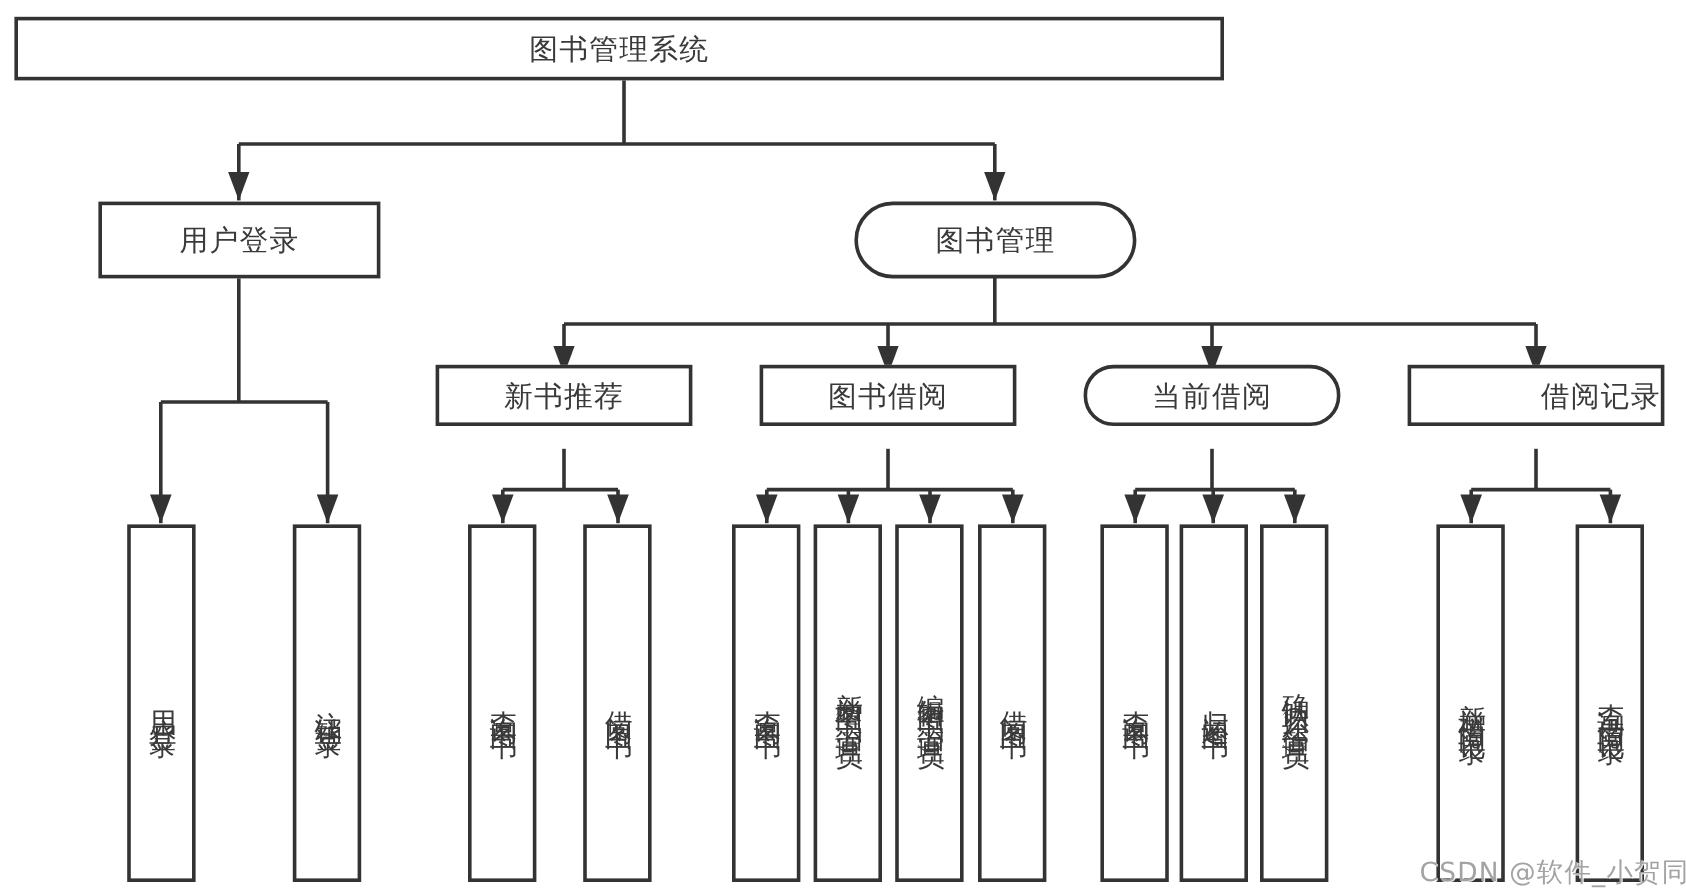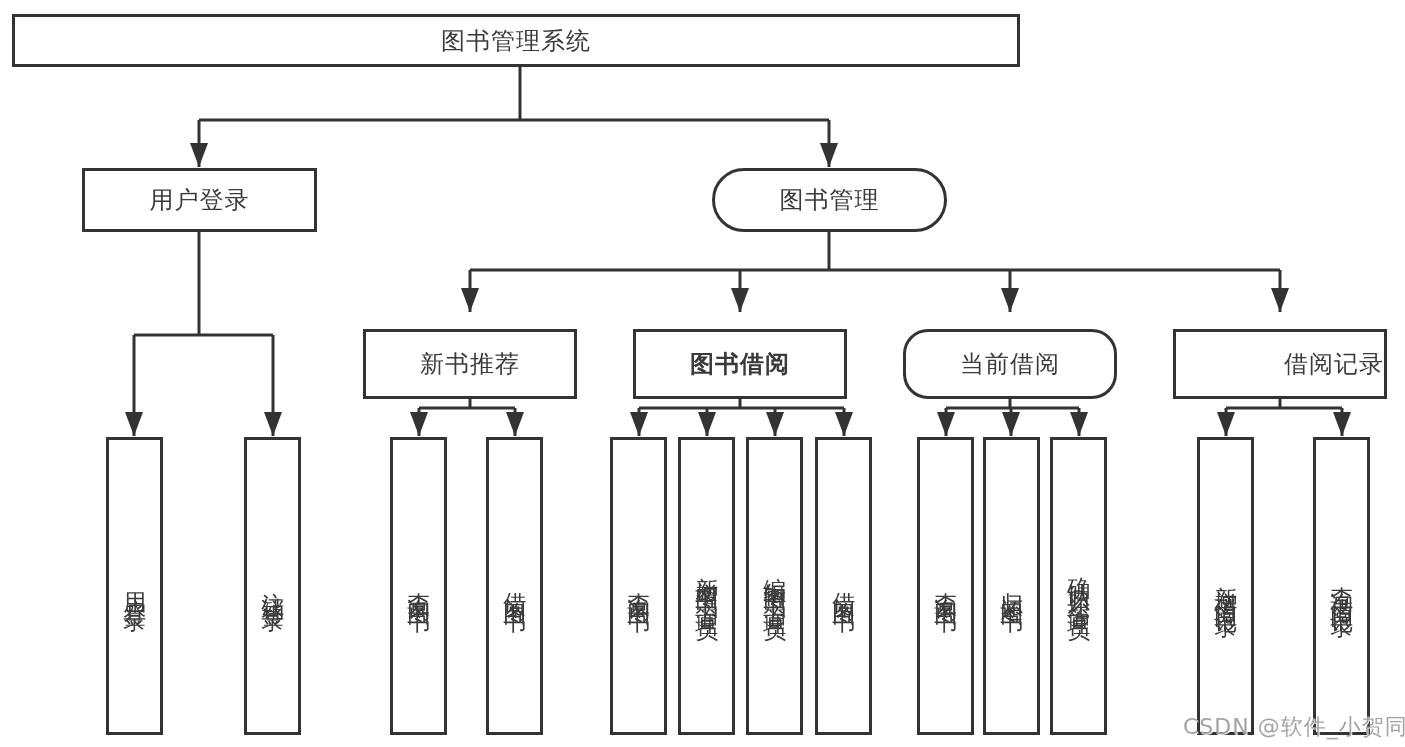--- a/index.html
+++ b/index.html
@@ -31,23 +31,23 @@
     align-items: center;
     justify-content: center;
     text-align: center;
   }
   .hlabel { font-size: 24px; letter-spacing: 1px; white-space: nowrap; }
 
   .root  { left: 12px;  top: 14px;  width: 1008px; height: 53px; }
   .lvl2  { top: 168px;  height: 64px; width: 235px; }
   .l2-login { left: 82px; }
   .l2-mgmt  { left: 712px; border-radius: 32px; }
-  .lvl3  { top: 329px; height: 70px; width: 214px; }
+  .lvl3  { top: 304px; height: 51px; width: 214px; }
   .l3-newbook { left: 363px; }
-  .l3-borrow  { left: 633px; font-weight: bold; }
+  .l3-borrow  { left: 633px; }
   .l3-current { left: 903px; border-radius: 25px; }
   .l3-records { left: 1173px; justify-content: flex-end; }
 
   .leaf { top: 437px; height: 298px; width: 57px; }
   .vtxt {
     writing-mode: vertical-rl;
     text-orientation: mixed;
     font-size: 23px;
     line-height: 1.1;
     letter-spacing: 6px;

